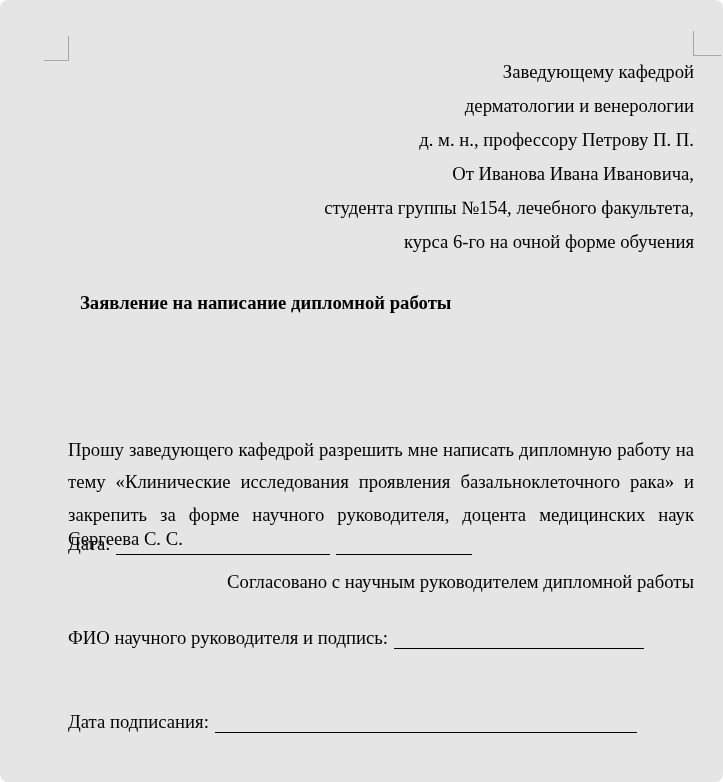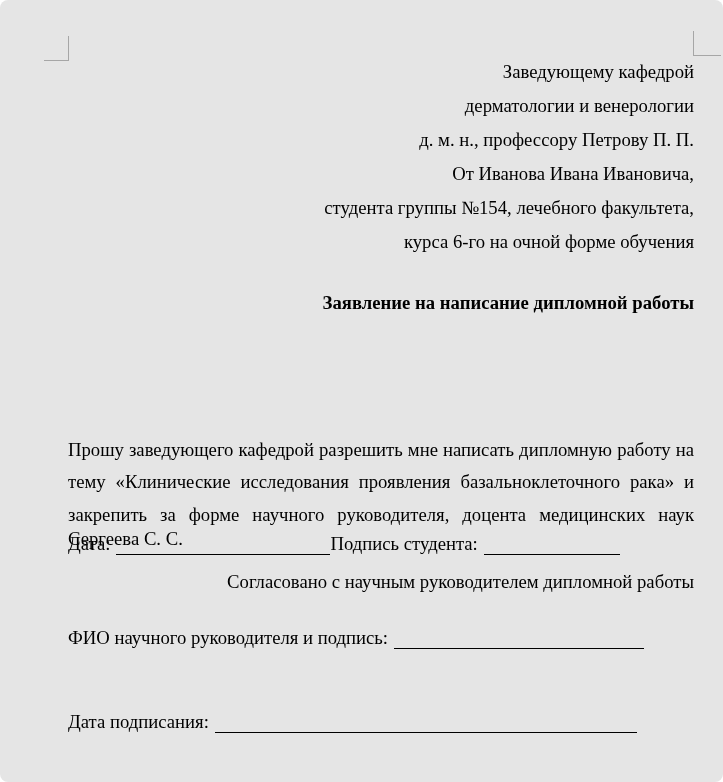--- a/index.html
+++ b/index.html
@@ -24,22 +24,22 @@
   .corner-right {
     left: 693px; top: 31px; width: 27px; height: 24px;
     border-left: 1px solid #a6a6a6;
     border-bottom: 1px solid #a6a6a6;
   }
   .recipient {
     position: absolute; left: 68px; right: 29px; top: 55px;
     text-align: right; line-height: 34px;
   }
   .doc-title {
-    position: absolute; left: 68px; right: 29px; top: 290px;
-    text-align: right; font-weight: bold; line-height: 26px;
+    position: absolute; left: 80px; right: 29px; top: 290px;
+    text-align: left; font-weight: bold; line-height: 26px;
   }
   .request {
     position: absolute; left: 68px; width: 626px; top: 430px;
     line-height: 24.3px;
   }
   .request .just { text-align: justify; text-align-last: justify; margin-top: 8px; }
   .sig-row {
     position: absolute; left: 68px; width: 626px; top: 532px;
     line-height: 24px; display: flex; justify-content: flex-start;
   }
@@ -91,21 +91,21 @@
     <div class="just">тему «Клинические исследования проявления базальноклеточного рака» и</div>
     <div class="just">закрепить за форме научного руководителя, доцента медицинских наук</div>
     <div>Сергеева С. С.</div>
   </div>
 
   <div class="sig-row">
     <span>
       <span>Дата:</span><span class="blank blank-date"></span>
     </span>
     <span>
-      <span>Подпись студента:</span><span class="blank blank-signature"></span>
+      <span class="blank blank-signature"></span>
     </span>
   </div>
 
   <div class="agreed">Согласовано с научным руководителем дипломной работы</div>
 
   <div class="fio-row">
     <span>ФИО научного руководителя и подпись:</span><span class="blank blank-fio"></span>
   </div>
 
   <div class="signdate-row">

